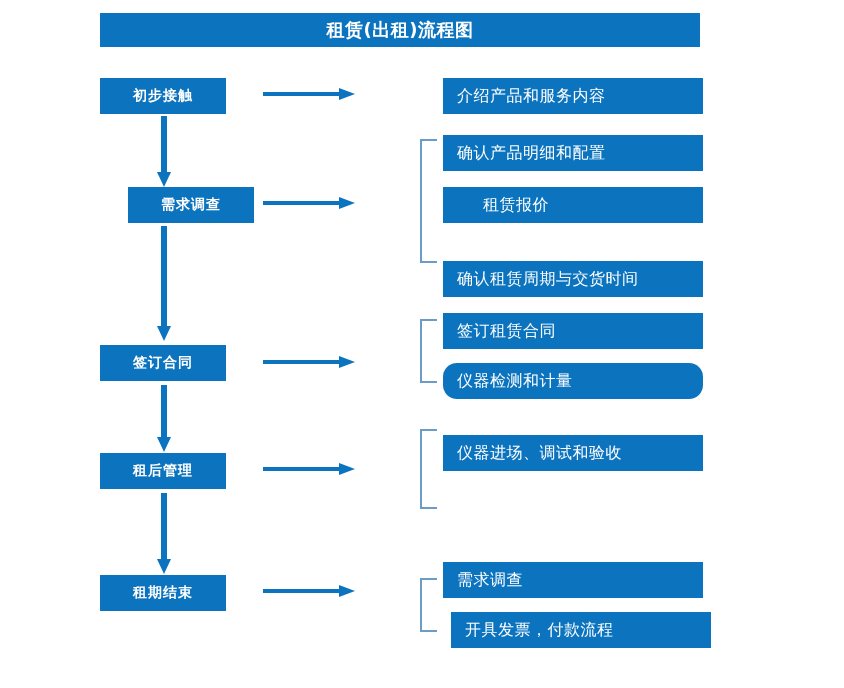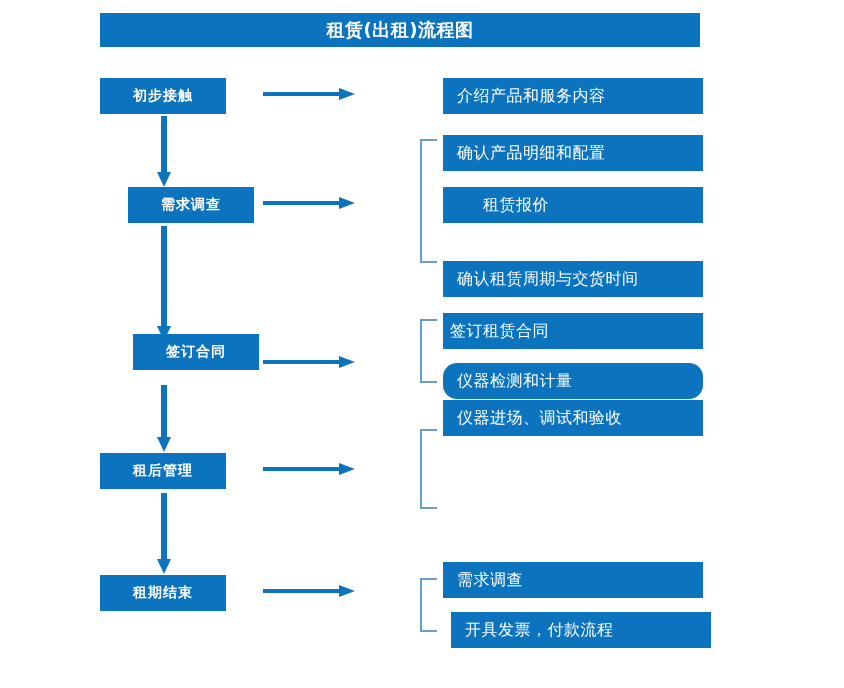--- a/index.html
+++ b/index.html
@@ -84,28 +84,28 @@
   <div class="stage-box" style="top:78px;">初步接触</div>
 
   <div class="detail-box" style="top:78px;">介绍产品和服务内容</div>
 
   <div class="stage-box" style="top:187px;margin-left:28px;">需求调查</div>
 
   <div class="detail-box" style="top:135px;">确认产品明细和配置</div>
   <div class="detail-box" style="top:187px;padding-left:40px;">租赁报价</div>
   <div class="detail-box" style="top:245px;margin-top:16px;">确认租赁周期与交货时间</div>
 
-  <div class="stage-box" style="top:334px;margin-left:33px;">签订合同</div>
+  <div class="stage-box" style="top:345px;">签订合同</div>
 
-  <div class="detail-box" style="top:313px;padding-left:7px;">签订租赁合同</div>
+  <div class="detail-box" style="top:313px;">签订租赁合同</div>
   <div class="detail-box" style="top:363px;border-radius:14px;">仪器检测和计量</div>
 
   <div class="stage-box" style="top:453px;">租后管理</div>
 
-  <div class="detail-box" style="top:400px;text-align:center;">仪器进场、调试和验收</div>
+  <div class="detail-box" style="top:435px;text-align:center;">仪器进场、调试和验收</div>
 
   <div class="stage-box" style="top:575px;">租期结束</div>
 
   <div class="detail-box" style="top:562px;">需求调查</div>
   <div class="detail-box" style="top:612px;margin-left:8px;">开具发票，付款流程</div>
 
   <div class="arrow-h" style="left:263px; top:86px;">
     <svg width="92" height="16" viewBox="0 0 92 16">
       <rect x="0" y="6" width="79" height="4" fill="#0C74BF"></rect>
       <polygon points="76,2 92,8 76,14" fill="#0C74BF"></polygon>

